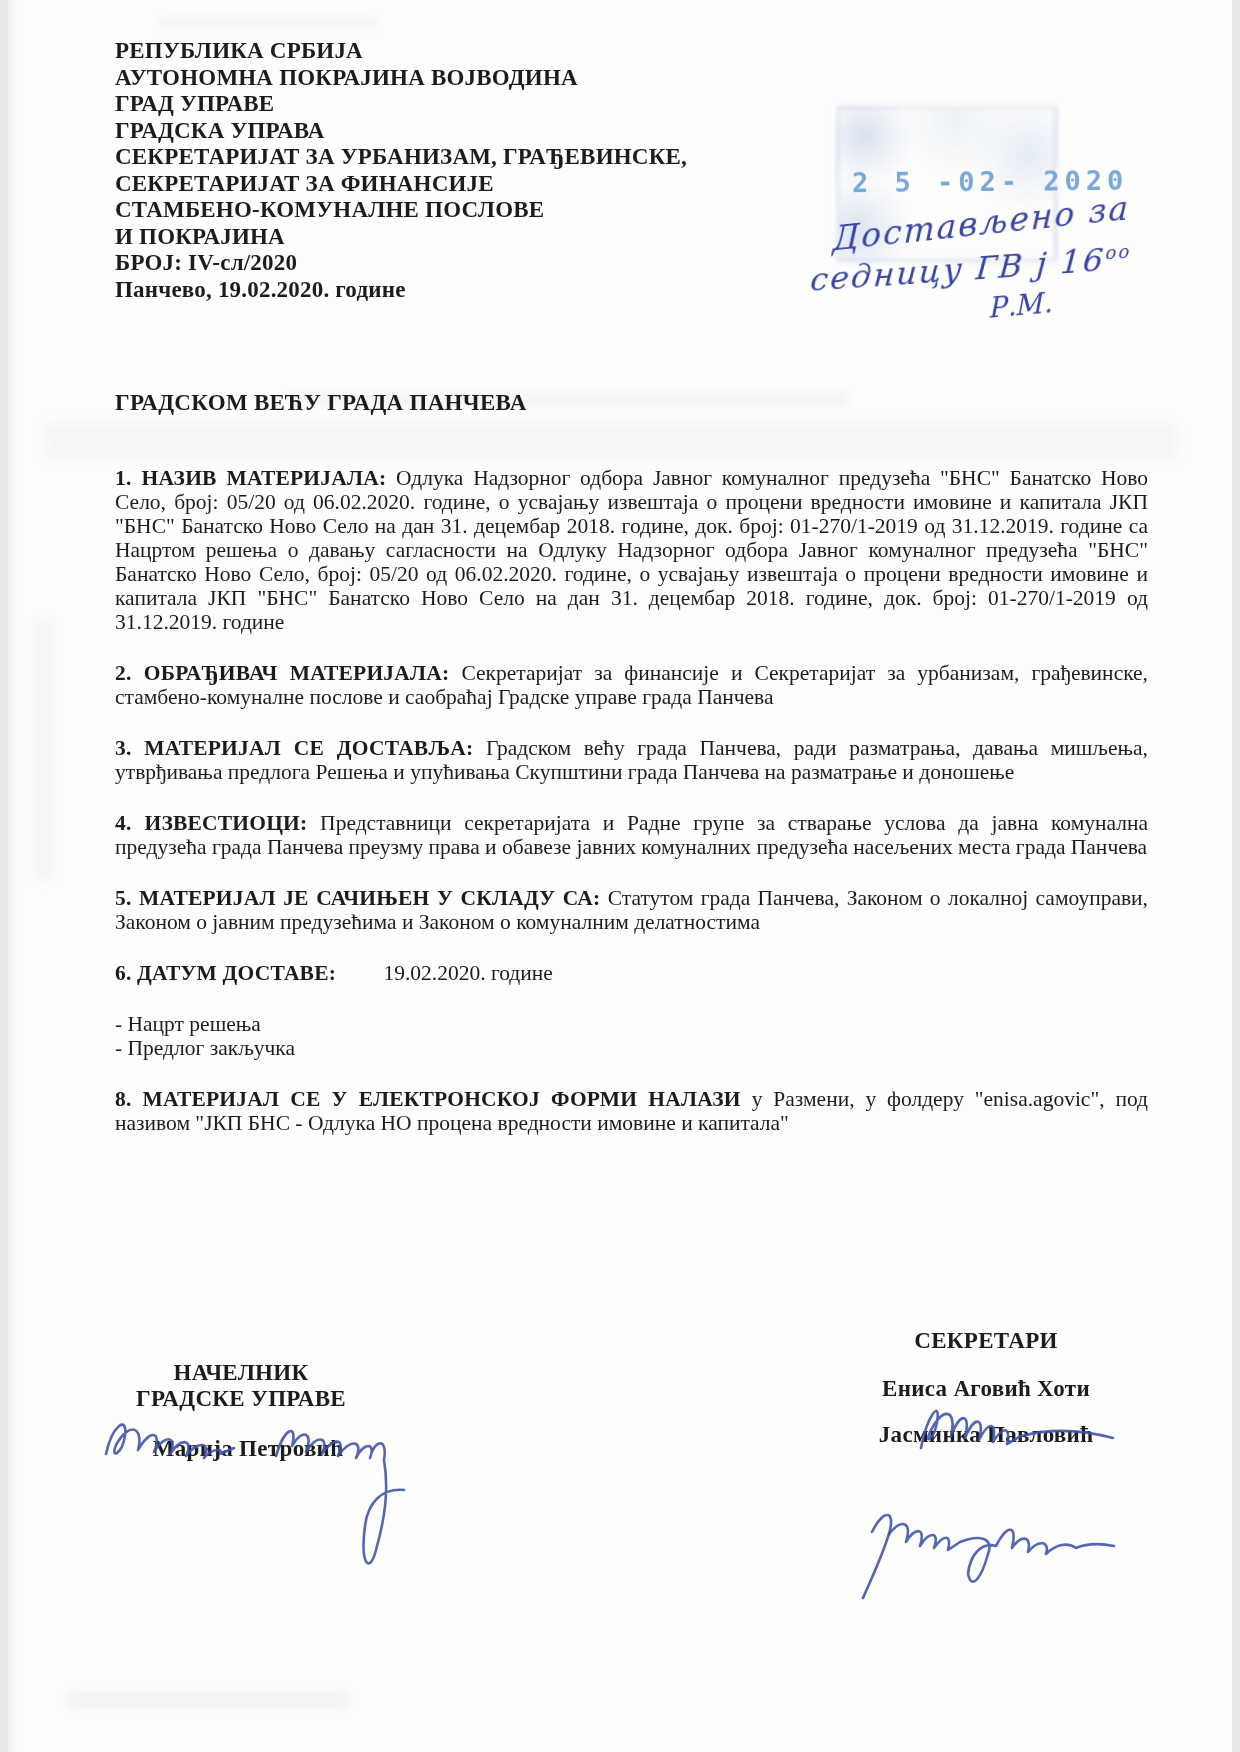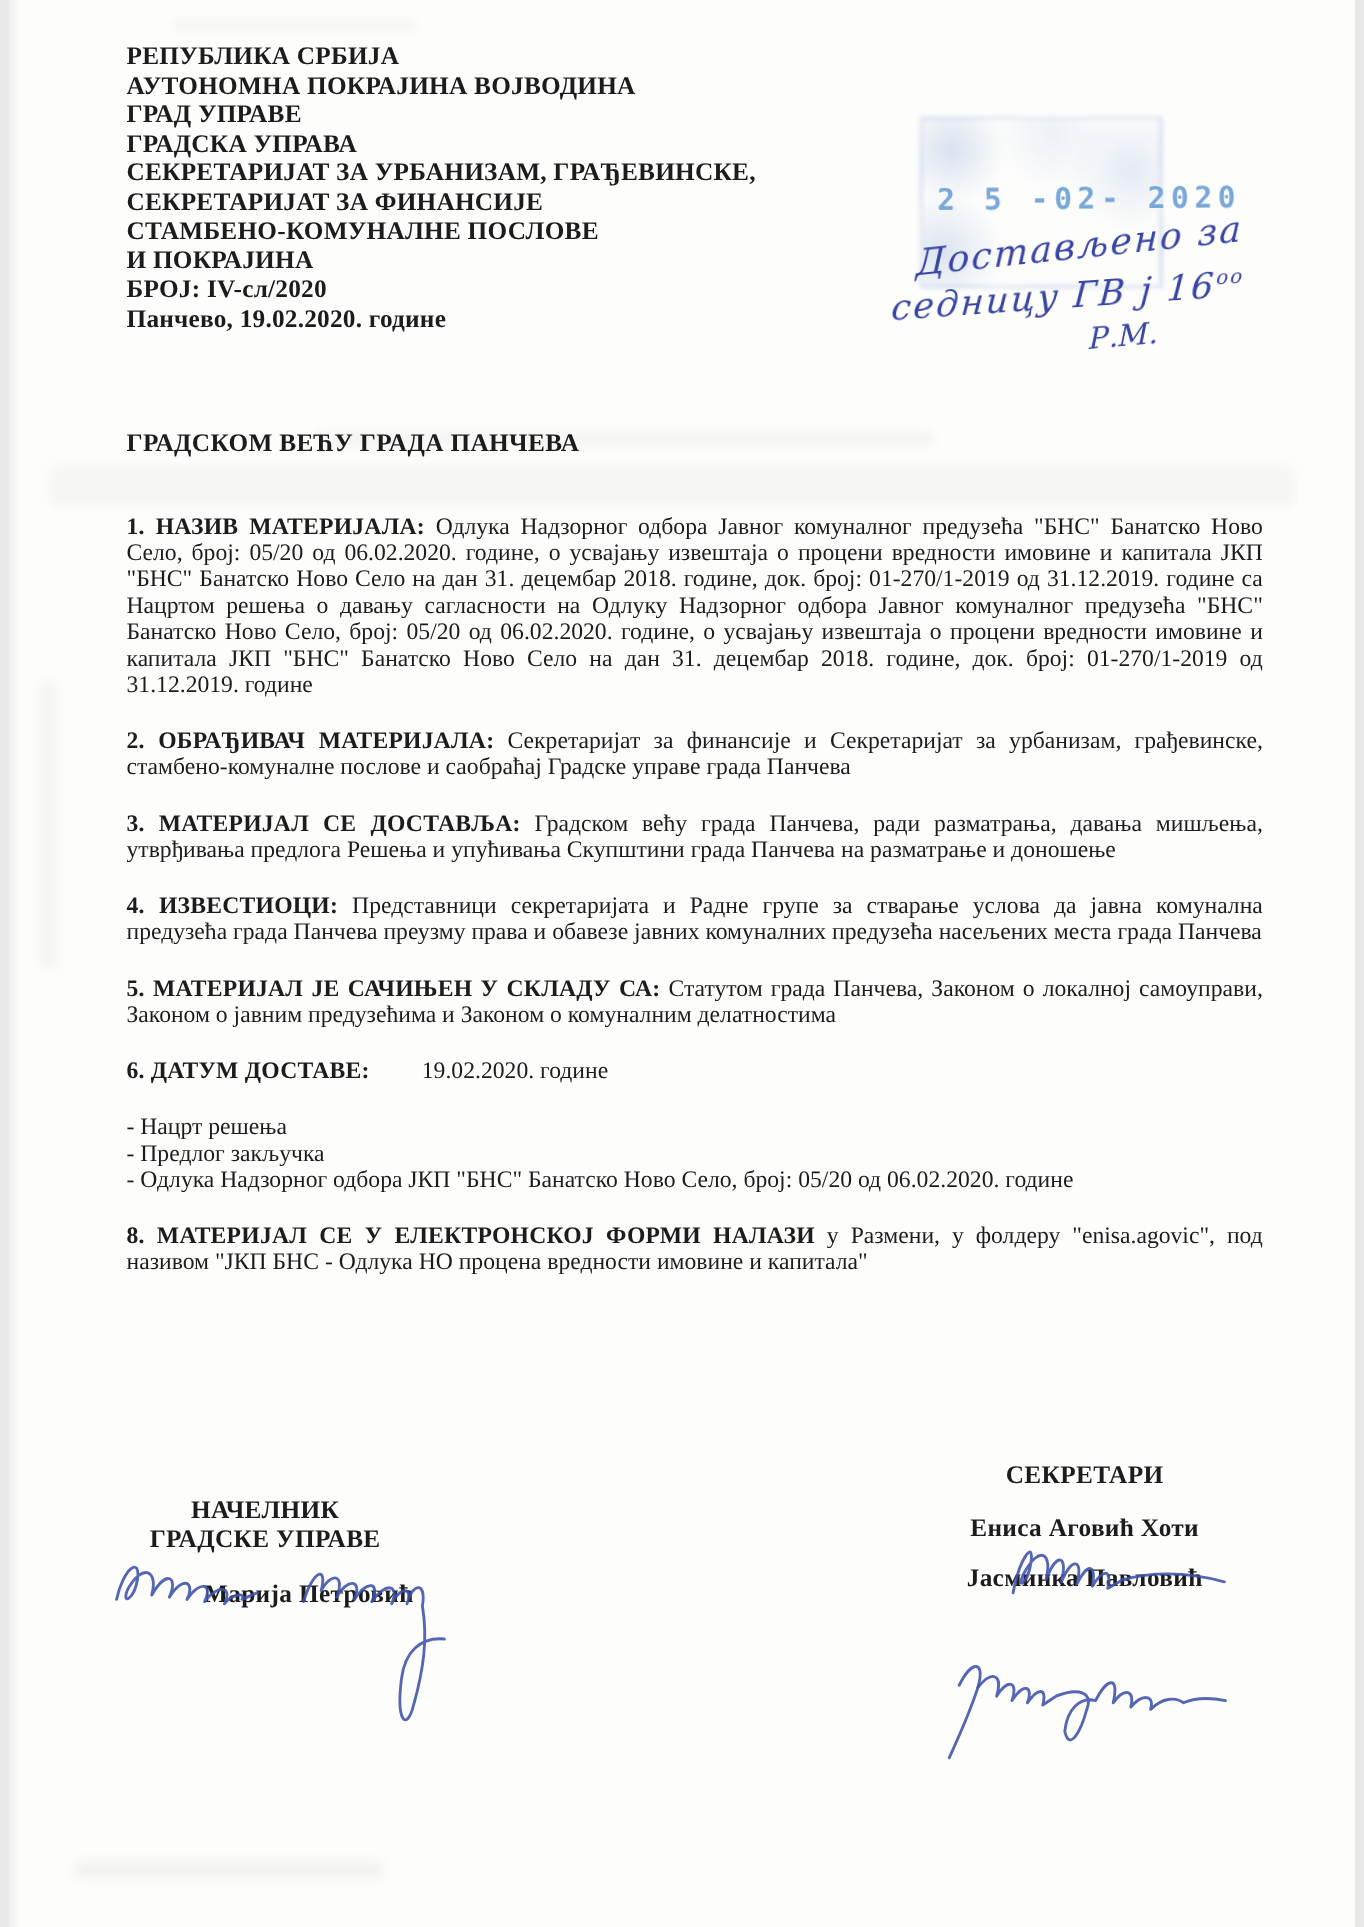--- a/index.html
+++ b/index.html
@@ -69,21 +69,21 @@
   }
   .para{margin:0 0 27px 0;text-align:justify;}
   .para b{letter-spacing:.2px;}
   .date-value{margin-left:42px;}
   .attachments p{margin:0;text-align:left;}
   .attachments{margin-bottom:27px;}
 
   
   .sig-label{font-weight:bold;font-size:23px;letter-spacing:.3px;}
   .sign-left{position:absolute;left:98px;top:1360px;width:270px;text-align:center;}
-  .sign-left .name{margin-top:24px;text-align:right;padding-left:14px;}
+  .sign-left .name{margin-top:24px;text-align:center;padding-left:14px;}
   .sign-right{position:absolute;left:828px;top:1328px;width:300px;text-align:center;}
   .sign-right .name1{margin-top:22px;}
   .sign-right .name2{margin-top:20px;}
   .sig-svg{position:absolute;pointer-events:none;}
   .sig-left-svg{left:90px;top:1398px;}
   .sig-right1-svg{left:855px;top:1386px;}
   .sig-right2-svg{left:848px;top:1496px;}
   .sig-stroke{fill:none;stroke:#3d52aa;stroke-width:2.6;stroke-linecap:round;stroke-linejoin:round;opacity:.88;}
 </style>
 </head>
@@ -149,21 +149,20 @@
     </p>
 
     <p class="para">
       <b>6. ДАТУМ ДОСТАВЕ:</b>
       <span class="date-value">19.02.2020. године</span>
     </p>
 
     <div class="attachments">
       <p>- Нацрт решења</p>
       <p>- Предлог закључка</p>
-      <p>-  Одлука Надзорног одбора ЈКП "БНС" Банатско Ново Село, број: 05/20 од 06.02.2020. године</p>
     </div>
 
     <p class="para">
       <b>8. МАТЕРИЈАЛ СЕ У ЕЛЕКТРОНСКОЈ ФОРМИ НАЛАЗИ</b>
       <span>у Размени, у фолдеру "enisa.agovic", под називом "ЈКП БНС - Одлука НО процена вредности имовине и капитала"</span>
     </p>
 
   </div>
 
   <div class="sign-left">

